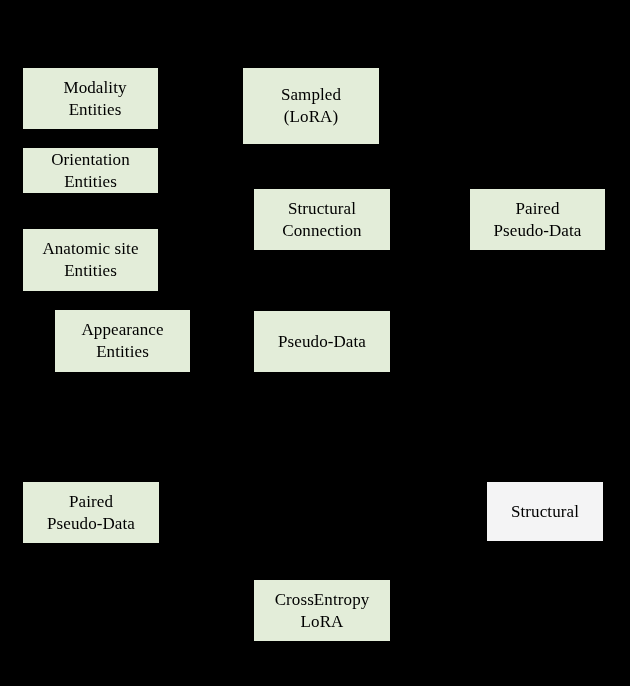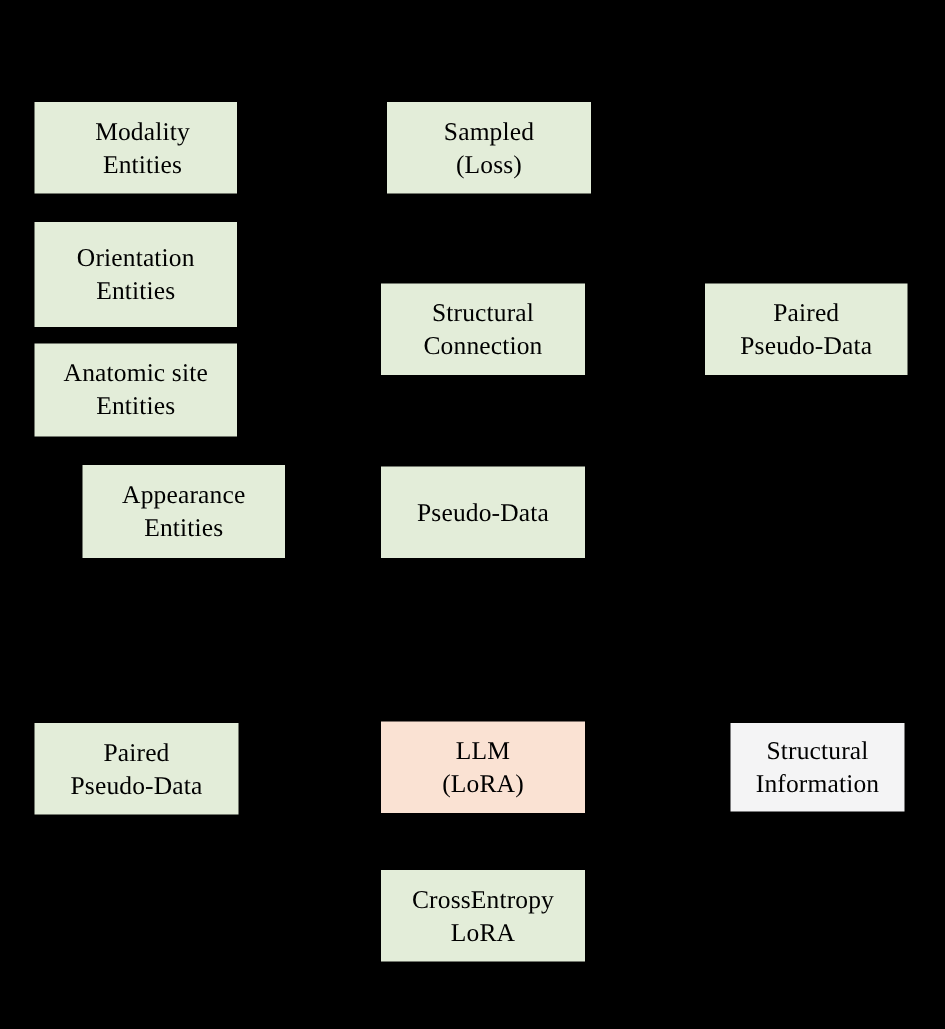--- a/index.html
+++ b/index.html
@@ -44,67 +44,62 @@
 </head>
 <body>
 
 <div id="diagram-canvas">
 
   <div class="node fill-green" style="left:23px; top:68px; width:135px; height:61px;padding-left:13px;">
     <span class="line">Modality</span>
     <span class="line">Entities</span>
   </div>
 
-  <div class="node fill-green" style="left:23px; top:148px; width:135px; height:70px;">
+  <div class="node fill-green" style="left:23px; top:148px; width:135px; height:45px;">
     <span class="line">Orientation</span>
     <span class="line">Entities</span>
   </div>
 
   <div class="node fill-green" style="left:23px; top:229px; width:135px; height:62px;">
     <span class="line">Anatomic site</span>
     <span class="line">Entities</span>
   </div>
 
   <div class="node fill-green" style="left:23px; top:310px; width:135px; height:62px;margin-left:32px;">
     <span class="line">Appearance</span>
     <span class="line">Entities</span>
   </div>
 
   <div class="node fill-green" style="left:23px; top:482px; width:136px; height:61px;">
     <span class="line">Paired</span>
     <span class="line">Pseudo-Data</span>
   </div>
 
-  <div class="node fill-green" style="left:258px; top:68px; width:136px; height:61px;">
+  <div class="node fill-green" style="left:243px; top:68px; width:136px; height:76px;">
     <span class="line">Sampled</span>
-    <span class="line">(Loss)</span>
+    <span class="line">(LoRA)</span>
   </div>
 
   <div class="node fill-green" style="left:254px; top:189px; width:136px; height:61px;">
     <span class="line">Structural</span>
     <span class="line">Connection</span>
   </div>
 
   <div class="node fill-green" style="left:254px; top:311px; width:136px; height:61px;">
     <span class="line">Pseudo-Data</span>
   </div>
 
-  <div class="node fill-peach" style="left:254px; top:481px; width:136px; height:61px;">
-    <span class="line">LLM</span>
-    <span class="line">(LoRA)</span>
-  </div>
 
   <div class="node fill-green" style="left:254px; top:580px; width:136px; height:61px;font-family:Liberation Serif, serif;">
     <span class="line">CrossEntropy</span>
     <span class="line">LoRA</span>
   </div>
 
   <div class="node fill-green" style="left:470px; top:189px; width:135px; height:61px;">
     <span class="line">Paired</span>
     <span class="line">Pseudo-Data</span>
   </div>
 
   <div class="node fill-white" style="left:487px; top:482px; width:116px; height:59px;">
     <span class="line">Structural</span>
-    <span class="line">Information</span>
   </div>
 
 </div>
 
 </body></html>

